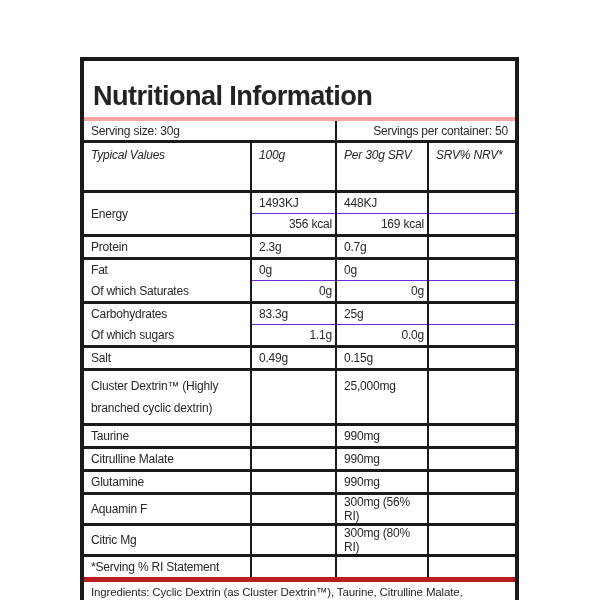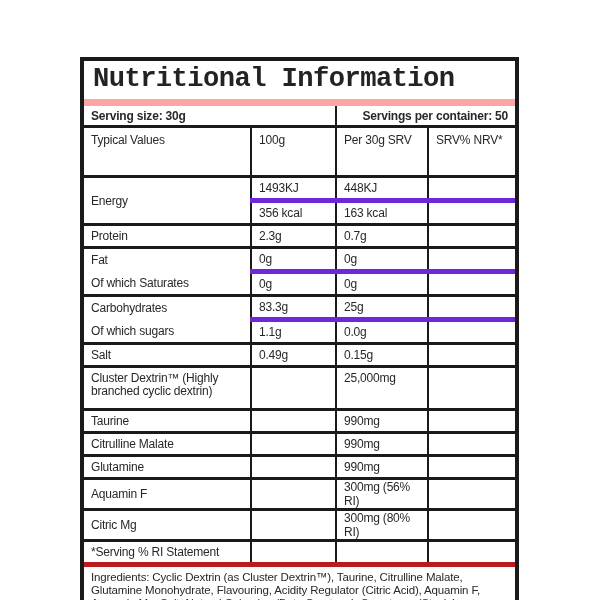--- a/index.html
+++ b/index.html
@@ -14,23 +14,22 @@
   .label-box {
     position: absolute;
     left: 80px;
     top: 57px;
     width: 439px;
     box-sizing: border-box;
     border: 4px solid #1a1a1a;
     background: #ffffff;
   }
   .title-box {
-    border-bottom: 7px solid #fca5a5;
-    padding: 2px 9px 5px 9px;
-    font-family: Liberation Mono, monospace;
+    border-bottom: 4px solid #fca5a5;
+    padding: 19px 9px 5px 9px;
   }
   .title-box h1 {
     margin: 0;
     font-size: 28px;
     font-weight: bold;
     letter-spacing: -0.6px;
     white-space: nowrap;
     transform: scaleX(0.97);
     transform-origin: left center;
     color: #232323;
@@ -44,34 +43,35 @@
     font-size: 12px;
     letter-spacing: -0.2px;
     padding: 0 3px 0 7px;
     height: 20px;
     vertical-align: middle;
     overflow: hidden;
   }
   tbody { border-top: 3px solid #1a1a1a; }
   tbody.no-top { border-top: none; }
   td.bl { border-left: 2px solid #1a1a1a; }
-  tr.cont td.bl { border-top: 5px solid #6d28d9; }
+  tr.cont td.bl { border-top: 1px solid #6d28d9; text-align: right; }
   tr.hdr td {
     height: 42px;
     vertical-align: top;
     padding-top: 5px;
+    font-style: italic;
   }
   td.serv-right {
     text-align: right;
     padding-right: 7px;
     padding-left: 0;
   }
-  tr.serv td { height: 19px; font-weight: bold; }
+  tr.serv td { height: 19px; }
   tr.tall td.lbl-wrap {
-    line-height: 13px;
+    line-height: 22px;
     padding-top: 4px;
     padding-bottom: 4px;
     vertical-align: top;
   }
   tr.tall td { height: 32px; }
   .ingredients {
     border-top: 5px solid #b91c1c;
     padding: 4px 8px 6px 7px;
     font-size: 11.5px;
     line-height: 13px;
@@ -113,21 +113,21 @@
 
     <tbody>
       <tr>
         <td rowspan="2">Energy</td>
         <td class="bl">1493KJ</td>
         <td class="bl">448KJ</td>
         <td class="bl"></td>
       </tr>
       <tr class="cont">
         <td class="bl">356 kcal</td>
-        <td class="bl">163 kcal</td>
+        <td class="bl">169 kcal</td>
         <td class="bl"></td>
       </tr>
     </tbody>
 
     <tbody>
       <tr>
         <td>Protein</td>
         <td class="bl">2.3g</td>
         <td class="bl">0.7g</td>
         <td class="bl"></td>

